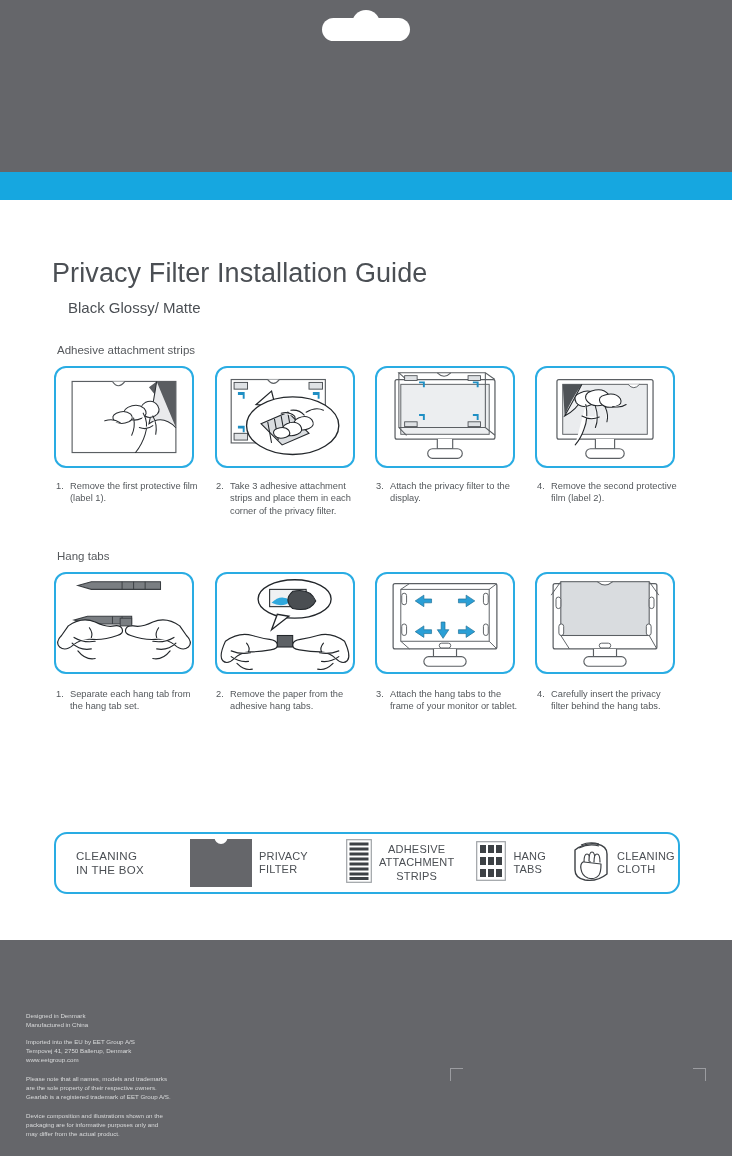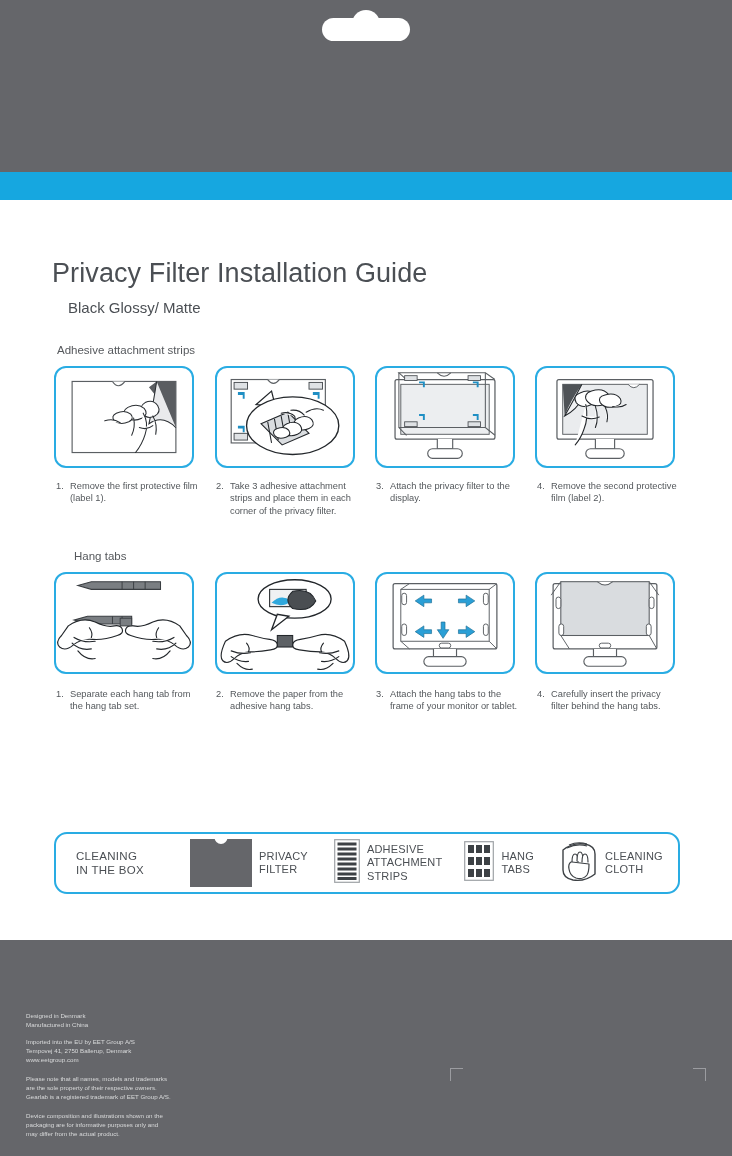--- a/index.html
+++ b/index.html
@@ -56,21 +56,21 @@
   .subtitle {
     position: absolute; left: 52px; top: 99px;
     font-size: 15px; font-weight: 400; color: #4b4f54; margin-left: 16px;
   }
 
   .section-label {
     position: absolute;
     font-size: 11.5px; color: #55585c;
   }
   .sec-adhesive { left: 57px; top: 144px; }
-  .sec-hangtabs { left: 74px; top: 350px; text-align: center; }
+  .sec-hangtabs { left: 57px; top: 350px; text-align: center; }
 
   
   .panel {
     position: absolute;
     width: 140px; height: 102px;
     border: 2.5px solid #29ace3;
     border-radius: 12px;
     background: #ffffff;
     overflow: hidden;
   }
@@ -124,21 +124,21 @@
   .box-item {
     display: flex; align-items: center;
   }
   .box-item .ico { flex: 0 0 auto; }
   .box-item .lbl {
     font-size: 11px; line-height: 1.2; color: #4b4f54;
     letter-spacing: 0.2px;
     margin-left: 7px;
   }
   .item-filter  { margin-left: 6px; }
-  .item-strips  { margin-left: 26px; }
+  .item-strips  { margin-left: 38px; text-align: center; }
   .item-tabs    { margin-left: 22px; }
   .item-cloth   { margin-left: 24px; }
 
   
   .filter-swatch {
     position: relative;
     width: 62px; height: 48px;
     background: #65666a;
   }
   .filter-swatch .notch {

